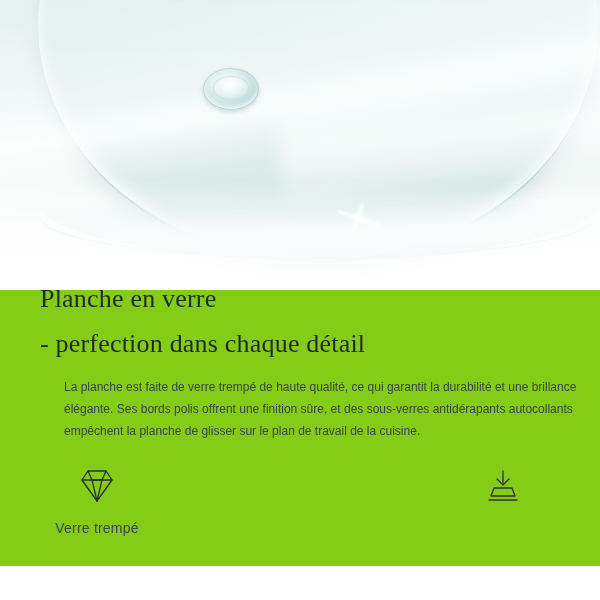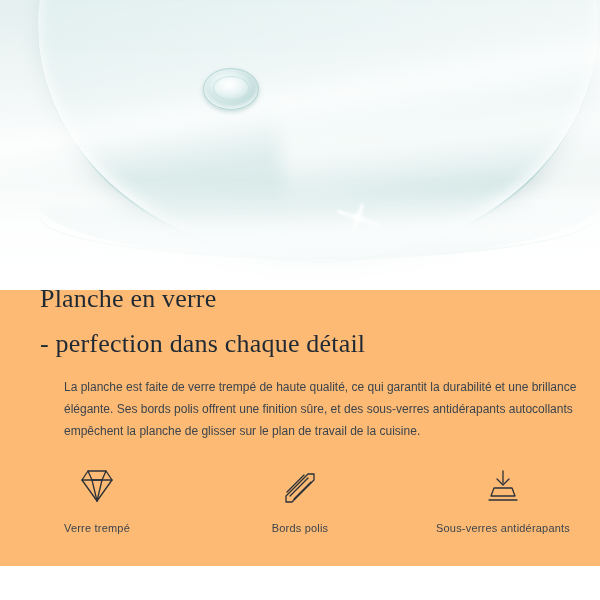--- a/index.html
+++ b/index.html
@@ -11,21 +11,21 @@
     height: 600px;
     background: #ffffff;
     font-family: "Liberation Sans", sans-serif;
     overflow: hidden;
   }
 
   .page {
     position: relative;
     width: 600px;
     height: 600px;
-    background: #fdba74;
+    background: #84cc16;
     overflow: hidden;
   }
 
   
   .photo {
     position: absolute;
     left: 0;
     top: 0;
     width: 600px;
     height: 290px;
@@ -260,21 +260,21 @@
     width: 48px;
     height: 48px;
     display: flex;
     align-items: center;
     justify-content: center;
     color: #2b3138;
   }
   .feature-label {
     margin-top: 12px;
     font-family: "Liberation Sans", sans-serif;
-    font-size: 11px;
+    font-size: 14px;
     color: #3b444d;
     text-align: center;
     letter-spacing: 0.2px;
     line-height: 13px;
   }
 
   
   .bottom-strip {
     position: absolute;
     left: 0;
@@ -328,41 +328,29 @@
           <path d="M7 14 L13 5 H31 L37 14 L22 35 Z"></path>
           <path d="M7 14 H37"></path>
           <path d="M13 5 L17 14 L22 35"></path>
           <path d="M31 5 L27 14 L22 35"></path>
           <path d="M17 14 H27"></path>
         </svg>
       </div>
       <div class="feature-label">Verre trempé</div>
     </div>
 
-    <div class="feature">
-      <div class="feature-icon">
-        <svg width="44" height="40" viewBox="0 0 44 40" fill="none" stroke="#2b3138" stroke-width="1.3" stroke-linecap="round" stroke-linejoin="round">
-          <path d="M8 30 L30 8 H36 V14 L14 36 H8 Z" stroke-width="1.3"></path>
-          <path d="M12 30 L30 12"></path>
-          <path d="M16 33 L33 16"></path>
-          <path d="M9 26 L26 9"></path>
-        </svg>
-      </div>
-      <div class="feature-label">Bords polis</div>
-    </div>
 
 
     <div class="feature">
       <div class="feature-icon">
         <svg width="44" height="40" viewBox="0 0 44 40" fill="none" stroke="#2b3138" stroke-width="1.3" stroke-linejoin="round" stroke-linecap="round">
           <path d="M22 5 V17"></path>
           <path d="M16 13 L22 19 L28 13"></path>
           <path d="M13 22 H31 L34 30 H10 Z"></path>
           <path d="M8 34 H36"></path>
         </svg>
       </div>
-      <div class="feature-label">Sous-verres antidérapants</div>
     </div>
 
   </div>
 
   <div class="bottom-strip"></div>
 </div>
 
 </body></html>

